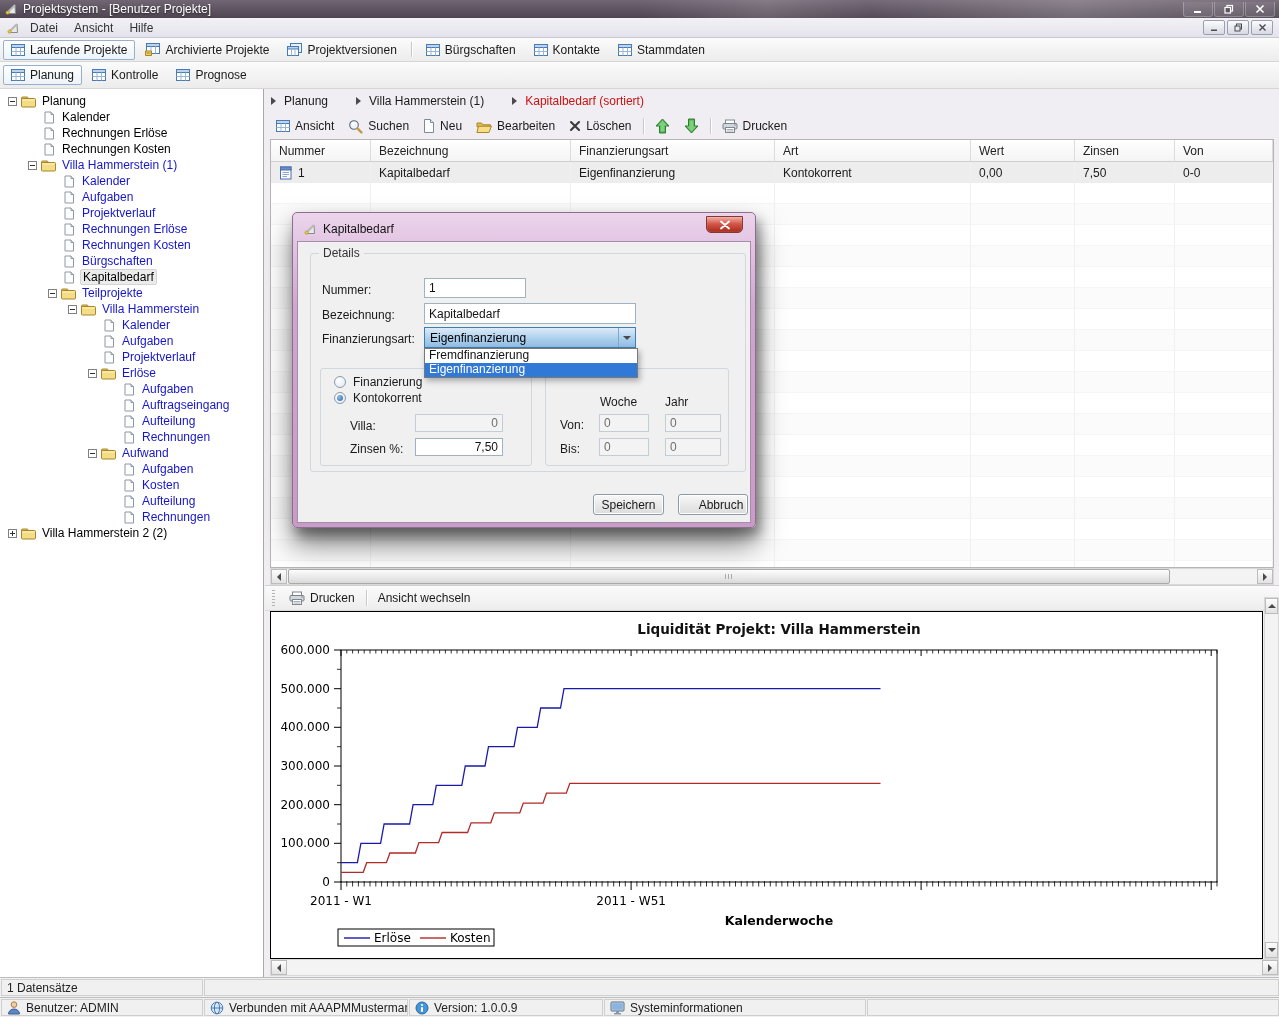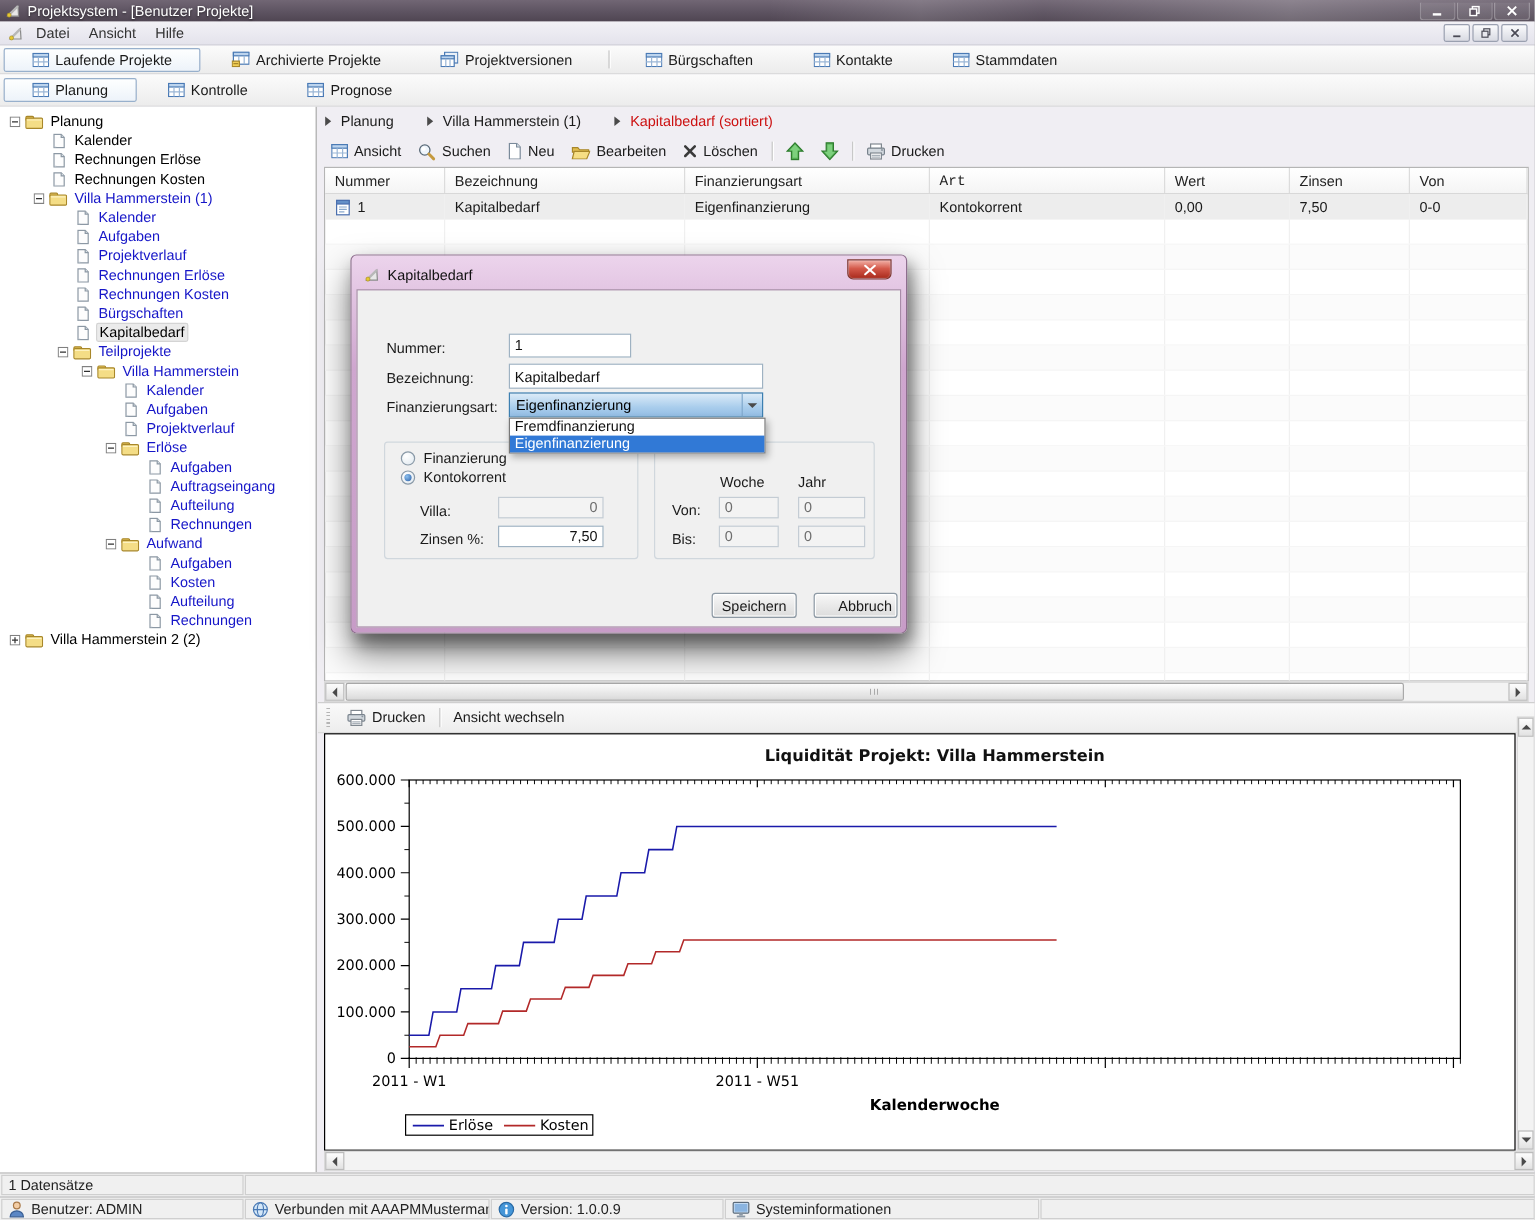--- a/index.html
+++ b/index.html
@@ -20,21 +20,21 @@
     background:linear-gradient(#f2f1f6,#e4e3ec);border-bottom:1px solid #c9c9d2;padding:0 6px;}
   .mitem{padding:1px 8px;color:#333;}
   .mdibtns{margin-left:auto;display:flex;gap:2px;}
   .mdib{width:22px;height:15px;border:1px solid #9aa0b0;border-radius:2px;display:flex;align-items:center;justify-content:center;
     background:linear-gradient(#fbfbfd,#d8dae2);}
   
   .tb{position:absolute;left:0;width:100%;display:flex;align-items:center;padding:0 2px;
     background:linear-gradient(#fbfbfb,#ececec);border-bottom:1px solid #d6d6d6;}
   .tb1{top:38px;height:24px;}
   .tb2{top:62px;height:27px;}
-  .tbtn{display:inline-flex;gap:5px;padding:2px 23px;margin:1px;white-space:nowrap;border:1px solid transparent;}
+  .tbtn{display:inline-flex;gap:5px;padding:2px 7px;margin:1px;white-space:nowrap;border:1px solid transparent;}
   .tbtn.active{border:1px solid #98b0cc;background:linear-gradient(#feffff,#edf3fa);border-radius:2px;}
   .tbsep{width:1px;align-self:stretch;margin:4px 5px;background:#c6c6c6;box-shadow:1px 0 0 #fff;}
   .icw{display:inline-flex;align-items:center;}
   
   .main{position:absolute;left:0;top:89px;width:100%;height:888px;background:#f0eef3;}
   .tree{position:absolute;left:0;top:0;width:264px;height:888px;background:#fff;border-right:1px solid #a9a9a9;
     padding-top:4px;overflow:hidden;}
   .titem{height:16px;display:flex;align-items:center;white-space:nowrap;}
   .titem .lbl{margin-left:4px;padding:0 2px;color:#000;}
   .titem.blue .lbl{color:#1616c8;}
@@ -750,21 +750,21 @@
               </svg>
             </span>
             <span>Drucken</span>
           </span>
         </div>
       <div class="tablewrap">
         <div class="thead" id="thead">
             <div class="th" style="width: 100px;">Nummer</div>
             <div class="th" style="width: 200px;">Bezeichnung</div>
             <div class="th" style="width: 204px;">Finanzierungsart</div>
-            <div class="th" style="width: 196px; font-family: Liberation Mono, monospace;">Art</div>
+            <div class="th" style="width: 196px;">Art</div>
             <div class="th" style="width: 104px;">Wert</div>
             <div class="th" style="width: 100px;">Zinsen</div>
             <div class="th" style="width: 98px;">Von</div>
           </div>
         <div id="tbody">
             <div class="trow data">
               <div class="td" style="width: 100px;">
                 <span class="icw">
                   <svg width="14" height="14" viewBox="0 0 14 14">
                     <rect x="1.5" y="1" width="10.5" height="12" fill="#fff" stroke="#4a6fae"></rect>
@@ -1427,20 +1427,23 @@
       <span>Kapitalbedarf</span>
     </div>
     <div class="dlg-close">
       <span class="icw">
           <svg width="12" height="10" viewBox="0 0 12 10">
             <path d="M2 1.5 L10 8.5 M10 1.5 L2 8.5" stroke="#fff" stroke-width="1.8" stroke-linecap="round"></path>
           </svg>
         </span>
     </div>
     <div class="dlg-body">
+      <div class="grp" style="left:12px;top:11px;width:436px;height:219px;">
+        <span class="glabel">Details</span>
+      </div>
 
       <span class="dlabel" style="left:24px;top:41px;">Nummer:</span>
       <input class="inp" style="left: 126px; top: 36px; width: 102px; height: 20px;" value="1">
 
       <span class="dlabel" style="left:24px;top:66px;">Bezeichnung:</span>
       <input class="inp" style="left: 126px; top: 61px; width: 212px; height: 21px;" value="Kapitalbedarf">
 
       <span class="dlabel" style="left:24px;top:90px;">Finanzierungsart:</span>
       <div class="combo" style="left:126px;top:85px;width:212px;height:21px;">
         <span>Eigenfinanzierung</span>

